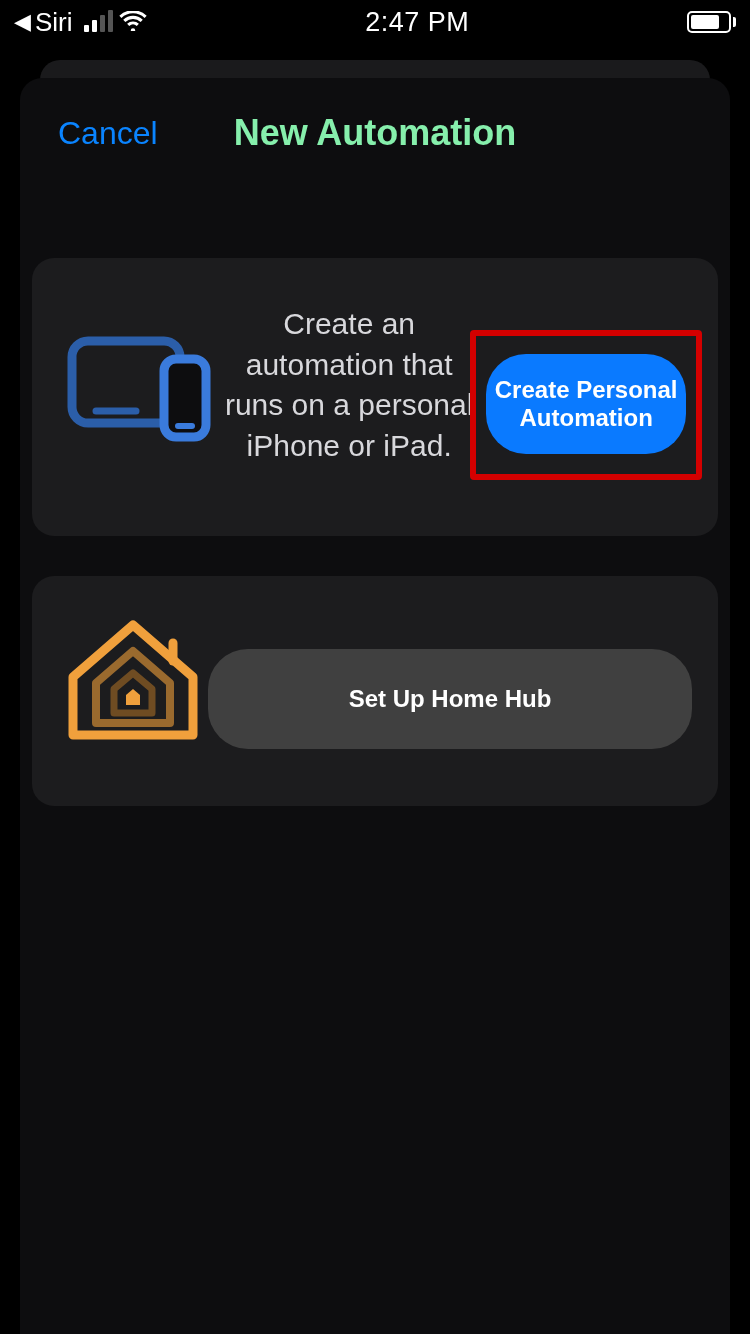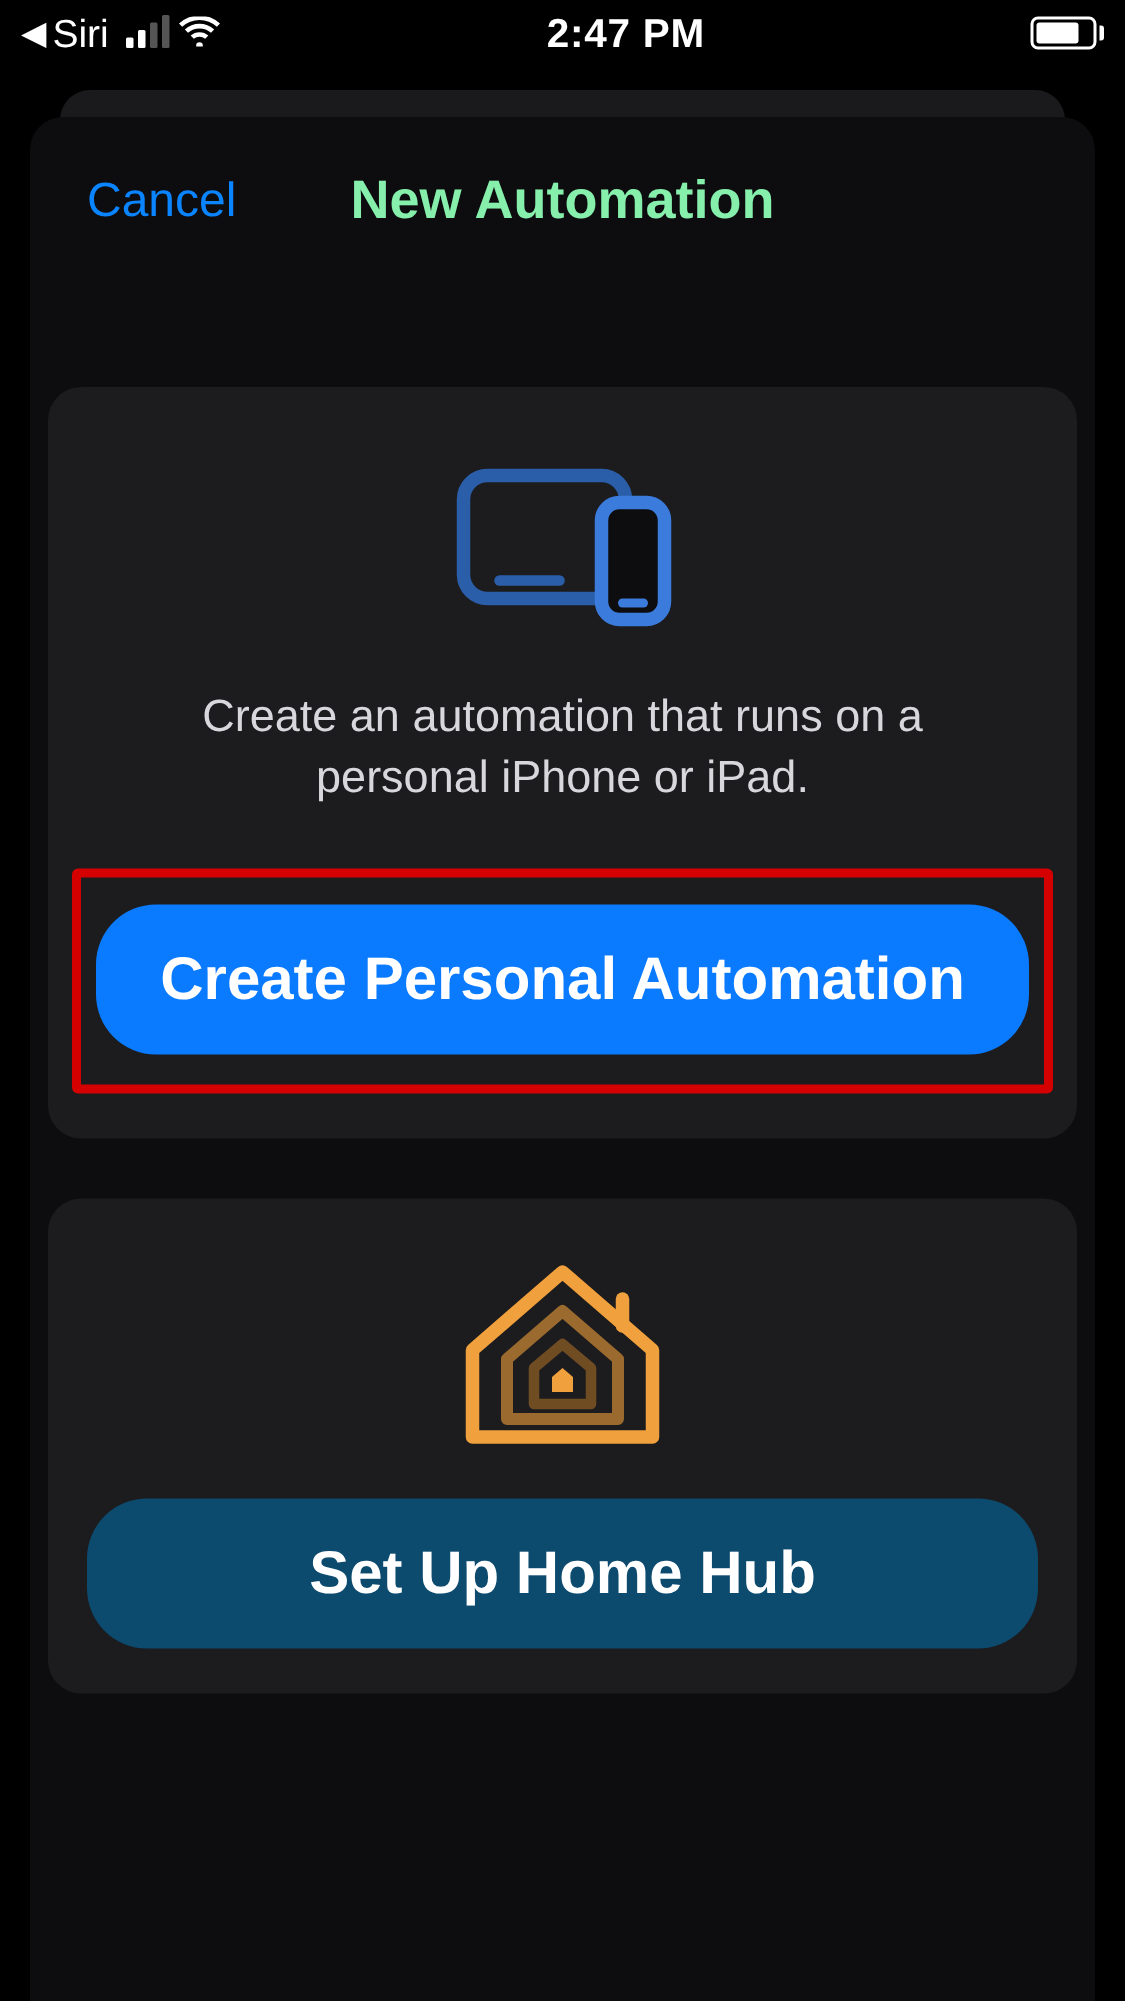--- a/index.html
+++ b/index.html
@@ -13,46 +13,46 @@
       height: 44px; display: flex; align-items: center; justify-content: space-between;
       padding: 0 14px; font-size: 26px; font-weight: 500;
     }
     .status-left { display: flex; align-items: center; gap: 6px; }
     .back-caret { font-size: 22px; line-height: 1; margin-right: -2px; }
     .sig { display: inline-flex; align-items: flex-end; gap: 3px; height: 20px; margin-left: 6px;}
     .sig i { display:block; width:5px; background:#fff; border-radius:1px;}
     .sig i:nth-child(1){height:7px;} .sig i:nth-child(2){height:12px;}
     .sig i:nth-child(3){height:17px; background:#555;} .sig i:nth-child(4){height:22px; background:#555;}
     .wifi svg { width:28px; height:20px; }
-    .time { font-size: 27px; font-weight: 700; letter-spacing: 0.5px;}
+    .time { font-size: 27px; font-weight: 400; letter-spacing: 0.5px;}
     .batt { display:inline-flex; align-items:center; }
     .batt-body { width:44px; height:22px; border:2px solid #fff; border-radius:5px; position:relative; padding:2px;}
     .batt-fill { background:#fff; height:100%; width:78%; border-radius:2px;}
     .batt-tip { width:3px; height:10px; background:#fff; border-radius:0 2px 2px 0; margin-left:2px;}
 
     
     .under-sheet { position:absolute; left:40px; right:40px; top:60px; height:40px; background:#1a1a1c; border-radius:20px 20px 0 0;}
 
     
     .sheet { position:absolute; left:20px; right:20px; top:78px; bottom:0;
              background:#0d0d0f; border-radius:22px 22px 0 0; padding: 0 12px;}
     .nav { height:110px; display:flex; align-items:center; position:relative; }
     .nav .cancel { position:absolute; left:26px; color:#0a84ff; font-size:32px; font-weight:400;}
     .nav .title  { flex:1; text-align:center; font-size:36px; font-weight:600; color:#86efac;}
 
     
     .card { background:#1c1c1e; border-radius:22px; padding: 46px 26px 30px;
-            display:flex; flex-direction:column; align-items:center; }
+            display:flex; flex-direction:row; align-items:center; }
     .card + .card { margin-top: 40px; }
     .card-icon { height:120px; display:flex; align-items:center; justify-content:center; margin-bottom: 34px;}
     .card-desc { color:#d8d8dc; font-size:30px; line-height:1.35; text-align:center; max-width: 560px; margin-bottom: 40px;}
     .cta { width:100%; border:none; border-radius:40px; height:100px;
-           font-size:40px; font-weight:600; display:flex; align-items:center; justify-content:center; cursor:pointer;}
+           font-size:24px; font-weight:600; display:flex; align-items:center; justify-content:center; cursor:pointer;}
     .cta-blue   { background:#0a7aff; color:#fff; }
-    .cta-orange { background:#0c4a6e; color:#fff; }
+    .cta-orange { background:#404040; color:#fff; }
 
     
     .highlight-box { border:6px solid #d40000; border-radius:4px; padding:18px 10px 20px; width: calc(100% + 20px); margin: 0 -10px;}
 
     .cards-wrap { margin-top: 70px; }
   </style>
 </head>
 <body>
 
 <div class="status-bar">

